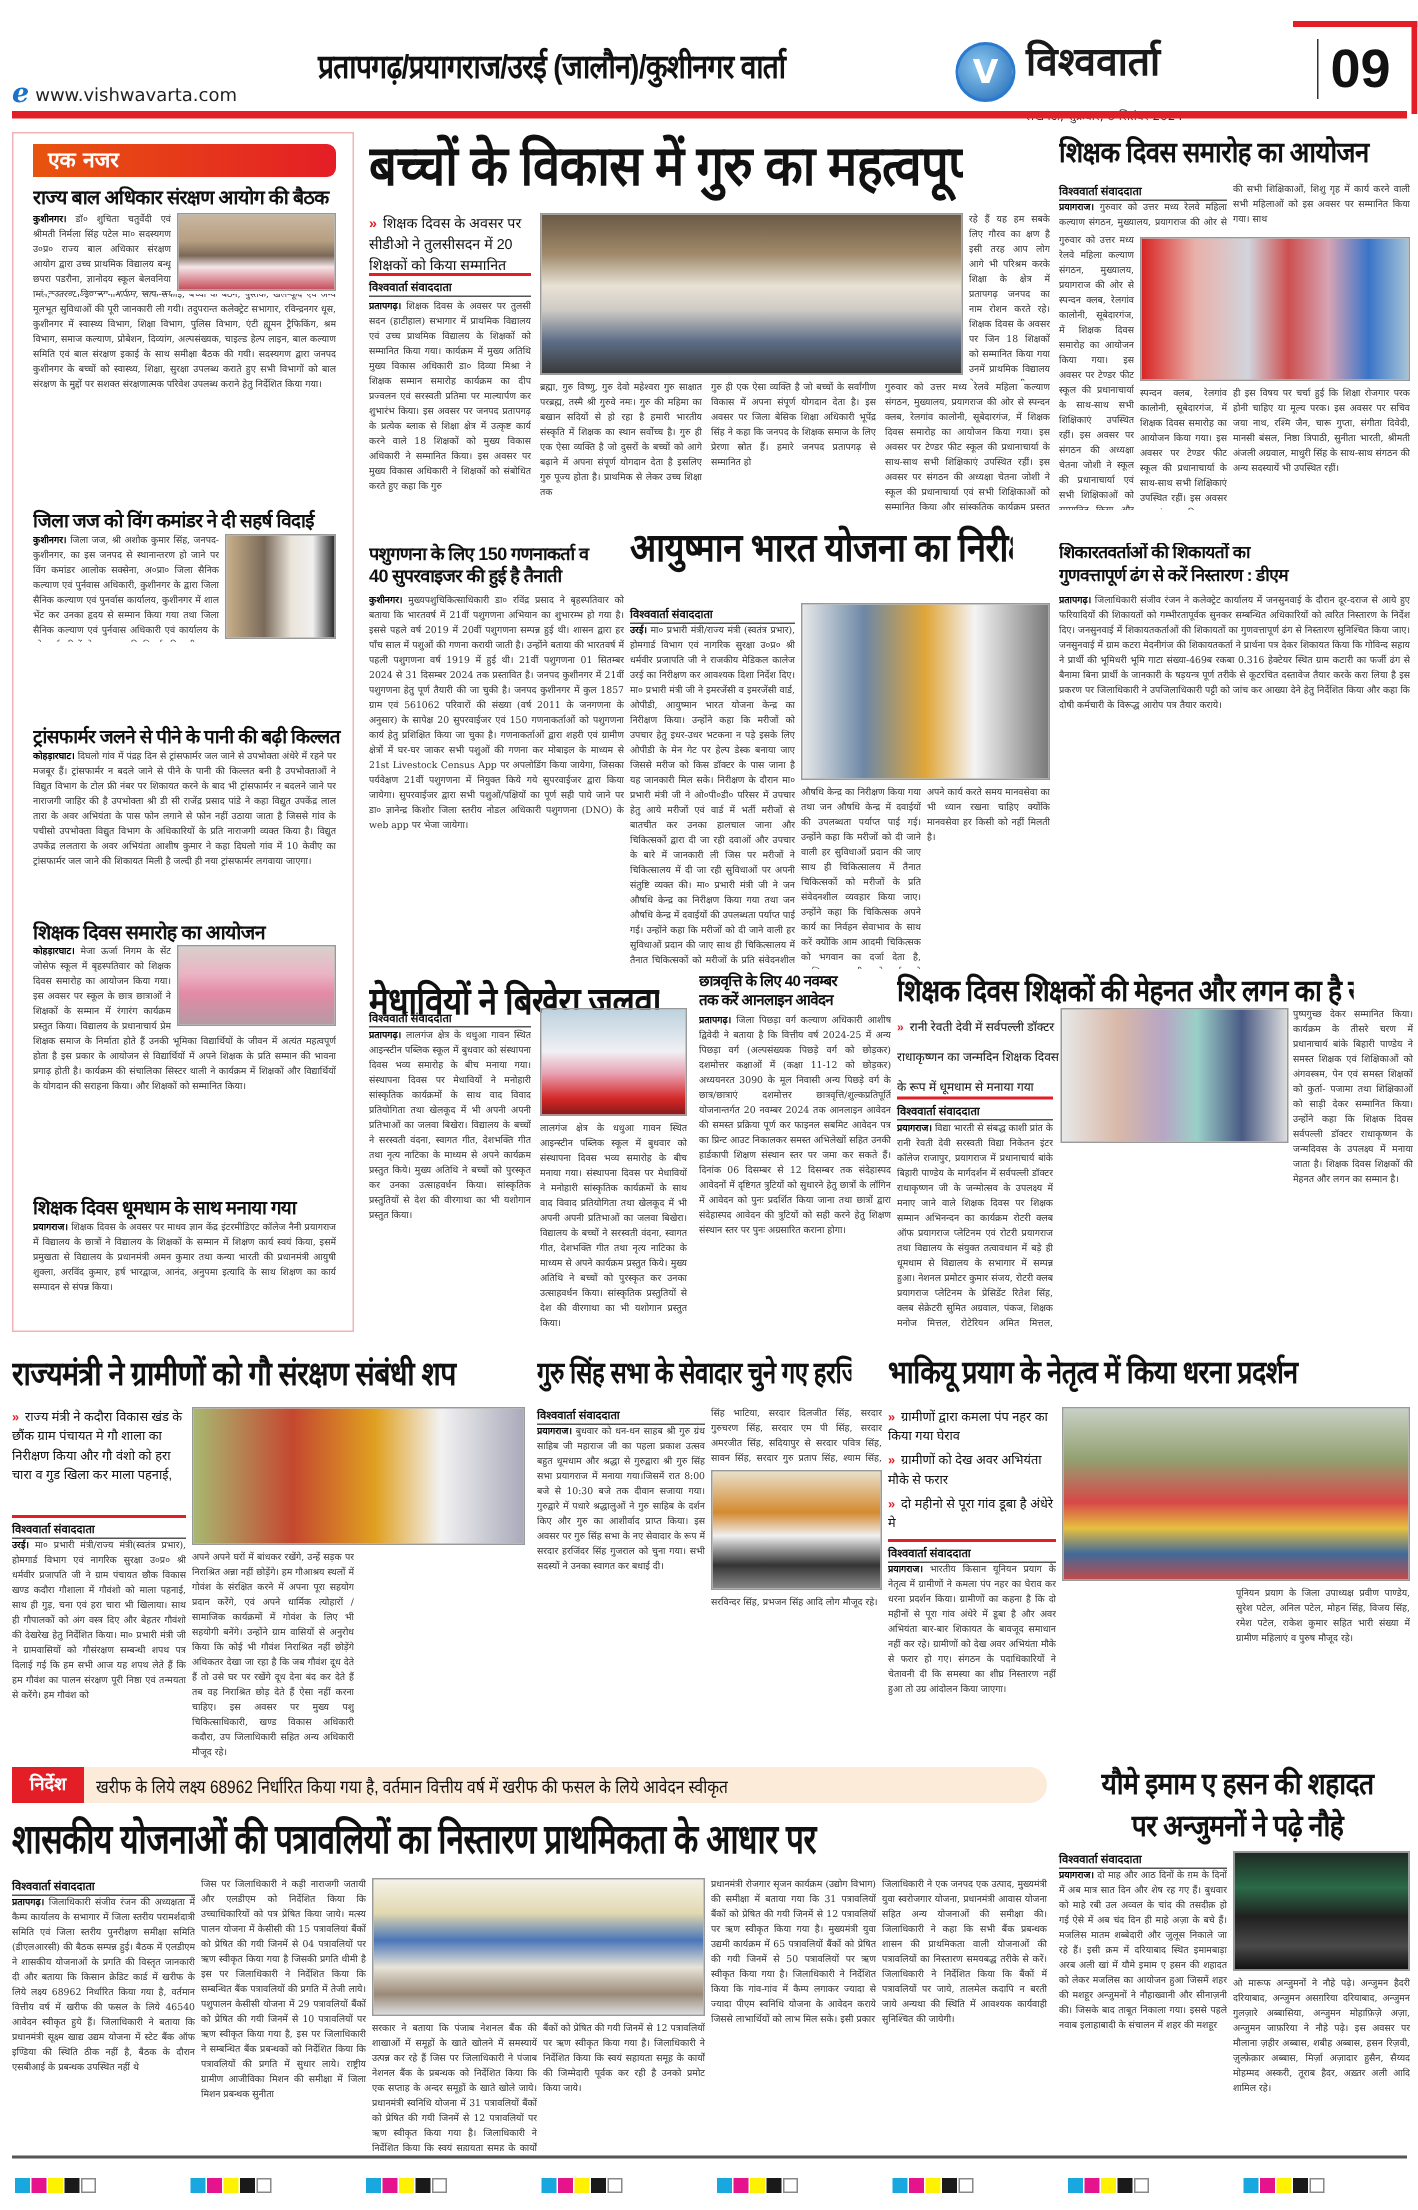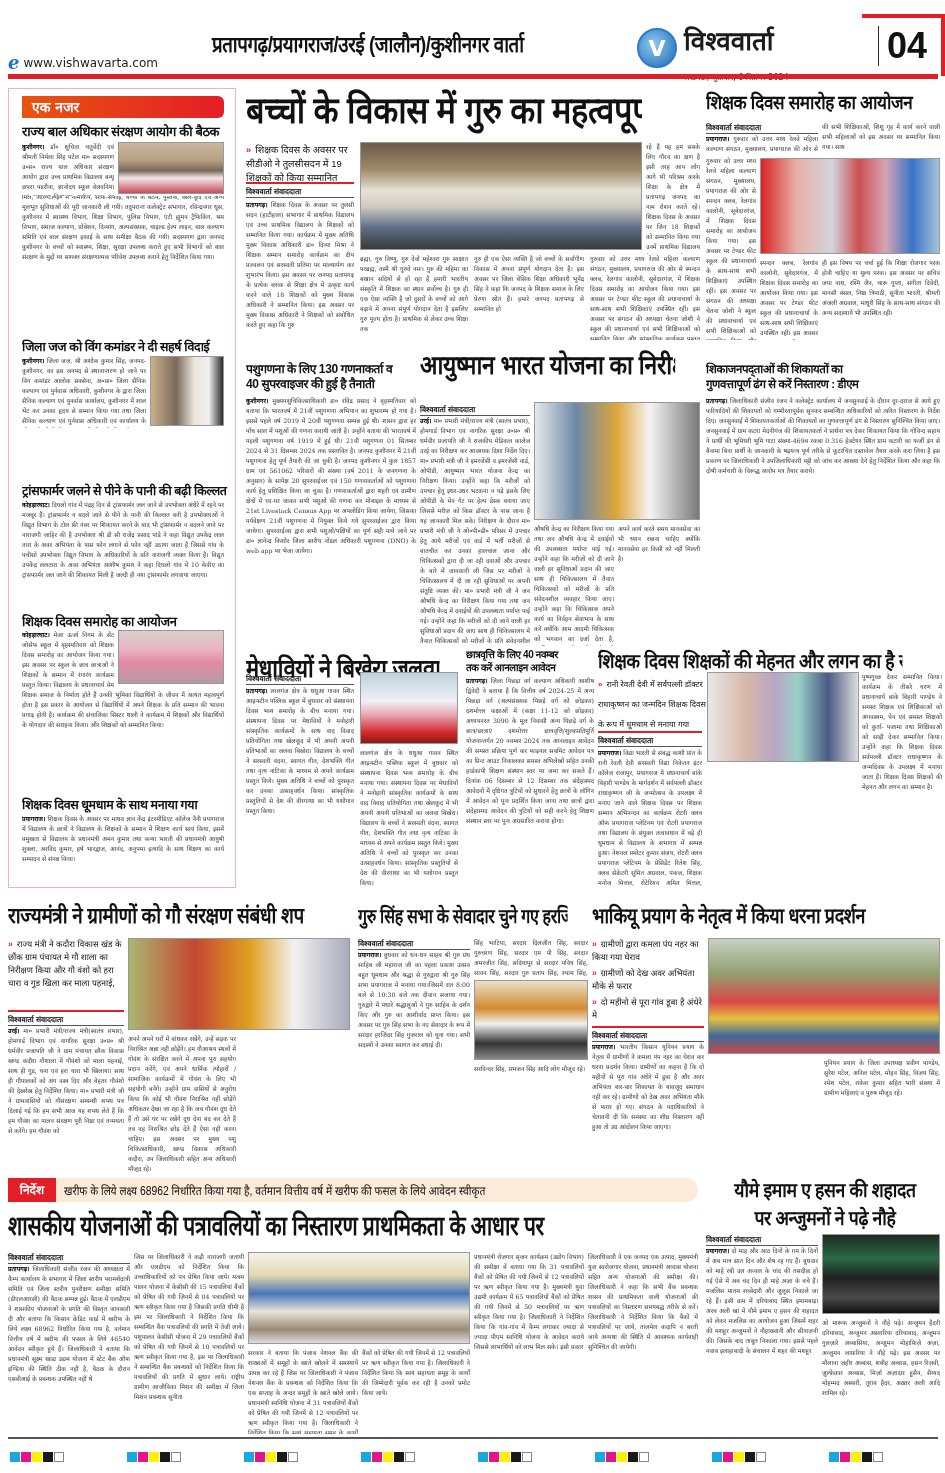--- a/index.html
+++ b/index.html
@@ -32,21 +32,21 @@
 .ph-sikh{background:linear-gradient(180deg,#e8e0c8 0%,#d48a30 35%,#f0f0f0 55%,#343434 80%,#888 100%)}
 .ph-protest{background:linear-gradient(180deg,#c8d0c4 0%,#93a070 30%,#d84848 55%,#e6c040 70%,#3f6a9a 85%,#c24a4a 100%)}
 .ph-dm{background:linear-gradient(180deg,#f4f2e8 0%,#e2d8b0 25%,#4a76b8 45%,#e8e4d8 65%,#9a8a78 85%,#ddd 100%)}
 .ph-muh{background:linear-gradient(180deg,#1e2a22 0%,#2a6a48 30%,#202020 55%,#4a4a4a 80%,#111 100%)}
 .ph-jaj{background:linear-gradient(90deg,#c8b08a 0%,#7a6a5a 35%,#eae4da 60%,#f0f0f0 80%,#2a2a2a 100%)}
 .byline{font-family:"Liberation Sans",sans-serif;font-size:7.5px;font-weight:bold;border-bottom:1px solid #555;padding-bottom:1px;color:#111}
 .bullet{font-family:"Liberation Sans",sans-serif;font-size:9.5px;line-height:14px;color:#111}
 .bullet .chev{color:#e41e26;font-weight:bold;margin-right:4px}
 .redline{height:2px;background:#e41e26}
 .nirdesh-bar{left:8px;top:1178px;width:690px;height:24px;background:#fcebd8;border-radius:0 12px 12px 0}
-.nirdesh-label{left:8px;top:1178px;width:48px;height:24px;background:#e41e26;color:#fff;font-weight:bold;font-size:12px;text-align:center;line-height:24px;font-family:Liberation Sans, sans-serif}
+.nirdesh-label{left:8px;top:1178px;width:48px;height:24px;background:#e41e26;color:#fff;font-weight:bold;font-size:12px;text-align:center;line-height:24px;font-family:Liberation Mono, monospace}
 .nirdesh-text{left:64px;top:1182px;font-size:12px;font-family:"Liberation Sans",sans-serif;color:#111;white-space:nowrap;transform:scaleX(0.86);transform-origin:left}
 .bottomrule{left:8px;top:1437px;width:930px;height:2px;background:#555}
 .reg{top:1452px;display:flex;gap:1px;align-items:center}
 .reg span{width:10px;height:10px;display:inline-block}
 .reg .x{border:1px solid #888;background:#fff;position:relative}
 </style>
 </head>
 <body>
 
 <div class="abs masthead">
@@ -54,21 +54,21 @@
     <span class="e">e</span>
     <span>www.vishwavarta.com</span>
   </div>
   <div class="abs edition">प्रतापगढ़/प्रयागराज/उरई (जालौन)/कुशीनगर वार्ता</div>
   <div class="abs logo">
       <span>V</span>
     </div>
   <div class="abs brand">विश्ववार्ता</div>
   <div class="abs date">लखनऊ,   शुक्रवार, 6 सितंबर 2024</div>
   <div class="abs pagebox"></div>
-  <div class="abs pagenum">04</div>
+  <div class="abs pagenum">09</div>
   <div class="abs redrule"></div>
 </div>
 
 <div class="abs leftbox"></div>
 <div class="abs eknazar">एक नजर</div>
 
 <div class="abs hd" style="left:22px;top:122px;font-size:13px;width:210px">राज्य बाल अधिकार संरक्षण आयोग की बैठक</div>
 <div class="abs photo ph-meet" style="left:118px;top:142px;width:106px;height:52px"></div>
 <div class="abs body" style="left:22px;top:142px;width:92px;height:54px"><b>कुशीनगर।</b> <span>डॉ० शुचिता चतुर्वेदी एवं श्रीमती निर्मला सिंह पटेल मा० सदस्यगण उ०प्र० राज्य बाल अधिकार संरक्षण आयोग द्वारा उच्च प्राथमिक विद्यालय बन्धू छपरा पडरौना, ज्ञानोदय स्कूल बेलवनिया एवं कस्तूरबा विद्यालय, धर्मपुर खड्डा का निरीक्षण किया गया। निरीक्षण के दौरान सदस्यगण द्वारा विद्यालयों में बच्चों को उपलब्ध होने वाली शासकीय योजनाओं के बारे में जानकारी ली गयी एवं बच्चों से वार्ता की गयी। सदस्यगण द्वारा बच्चों की उपस्थिति, मिड डे मिल, आर०टी०ई० में नामांकन, साफ-सफाई, बच्चों के बैठने, पुस्तकें, खेल-कूद एवं अन्य मूलभूत सुविधाओं की पूरी जानकारी ली गयी। तदुपरान्त कलेक्ट्रेट सभागार, रविन्द्रनगर धूस, कुशीनगर में स्वास्थ्य विभाग, शिक्षा विभाग, पुलिस विभाग, एंटी ह्यूमन ट्रैफिकिंग, श्रम विभाग, समाज कल्याण, प्रोबेशन, दिव्यांग, अल्पसंख्यक, चाइल्ड हेल्प लाइन, बाल कल्याण समिति एवं बाल संरक्षण इकाई के साथ समीक्षा बैठक की गयी। सदस्यगण द्वारा जनपद कुशीनगर के बच्चों को स्वास्थ्य, शिक्षा, सुरक्षा उपलब्ध कराते हुए सभी विभागों को बाल संरक्षण के मुद्दों पर सशक्त संरक्षणात्मक परिवेश उपलब्ध कराने हेतु निर्देशित किया गया।</span></div>
 <div class="abs body" style="left:22px;top:196px;width:202px;height:142px">
@@ -87,21 +87,21 @@
 <div class="abs photo ph-pink" style="left:118px;top:630px;width:106px;height:54px"></div>
 <div class="abs body" style="left:22px;top:630px;width:92px;height:60px"><b>कोहड़ारघाट।</b> <span>मेजा ऊर्जा निगम के सेंट जोसेफ स्कूल में बृहस्पतिवार को शिक्षक दिवस समारोह का आयोजन किया गया। इस अवसर पर स्कूल के छात्र छात्राओं ने शिक्षकों के सम्मान में रंगारंग कार्यक्रम प्रस्तुत किया। विद्यालय के प्रधानाचार्य प्रेम प्रकाश लाकड़ा द्वारा दीप प्रज्वलित कर समारोह का शुभारंभ किया। बच्चों ने सांस्कृतिक कार्यक्रम में नृत्य और संगीत के माध्यम से शिक्षकों के प्रति अपनी कृतज्ञता व्यक्त किया। विद्यार्थियों ने शिक्षकों की भूमिका और शिक्षा के महत्व को रेखांकित किया। प्रधानाचार्य ने सभी शिक्षकों का आभार व्यक्त करते हुए कहा शिक्षक समाज के निर्माता होते हैं उनकी भूमिका विद्यार्थियों के जीवन में अत्यंत महत्वपूर्ण होता है इस प्रकार के आयोजन से विद्यार्थियों में अपने शिक्षक के प्रति सम्मान की भावना प्रगाढ़ होती है। कार्यक्रम की संचालिका सिस्टर थाली ने कार्यक्रम में शिक्षकों और विद्यार्थियों के योगदान की सराहना किया। और शिक्षकों को सम्मानित किया।</span></div>
 <div class="abs body" style="left:22px;top:690px;width:202px;height:100px">
     <span style="display:block;margin-top:-60px">मेजा ऊर्जा निगम के सेंट जोसेफ स्कूल में बृहस्पतिवार को शिक्षक दिवस समारोह का आयोजन किया गया। इस अवसर पर स्कूल के छात्र छात्राओं ने शिक्षकों के सम्मान में रंगारंग कार्यक्रम प्रस्तुत किया। विद्यालय के प्रधानाचार्य प्रेम प्रकाश लाकड़ा द्वारा दीप प्रज्वलित कर समारोह का शुभारंभ किया। बच्चों ने सांस्कृतिक कार्यक्रम में नृत्य और संगीत के माध्यम से शिक्षकों के प्रति अपनी कृतज्ञता व्यक्त किया। विद्यार्थियों ने शिक्षकों की भूमिका और शिक्षा के महत्व को रेखांकित किया। प्रधानाचार्य ने सभी शिक्षकों का आभार व्यक्त करते हुए कहा शिक्षक समाज के निर्माता होते हैं उनकी भूमिका विद्यार्थियों के जीवन में अत्यंत महत्वपूर्ण होता है इस प्रकार के आयोजन से विद्यार्थियों में अपने शिक्षक के प्रति सम्मान की भावना प्रगाढ़ होती है। कार्यक्रम की संचालिका सिस्टर थाली ने कार्यक्रम में शिक्षकों और विद्यार्थियों के योगदान की सराहना किया। और शिक्षकों को सम्मानित किया।</span>
   </div>
 
 <div class="abs hd" style="left:22px;top:796px;font-size:12.5px;width:210px">शिक्षक दिवस धूमधाम के साथ मनाया गया</div>
 <div class="abs body" style="left:22px;top:814px;width:202px;height:70px"><b>प्रयागराज।</b> <span>शिक्षक दिवस के अवसर पर माधव ज्ञान केंद्र इंटरमीडिएट कॉलेज नैनी प्रयागराज में विद्यालय के छात्रों ने विद्यालय के शिक्षकों के सम्मान में शिक्षण कार्य स्वयं किया, इसमें प्रमुखता से विद्यालय के प्रधानमंत्री अमन कुमार तथा कन्या भारती की प्रधानमंत्री आयुषी शुक्ला, अरविंद कुमार, हर्ष भारद्वाज, आनंद, अनुपमा इत्यादि के साथ शिक्षण का कार्य सम्पादन से संपन्न किया।</span></div>
 
 <div class="abs hd" style="left:246px;top:88px;font-size:37px;width:450px;line-height:46px;transform:scaleX(0.88);transform-origin:left">बच्चों के विकास में गुरु का महत्वपूर्ण योगदान</div>
-<div class="abs bullet" style="left:246px;top:143px;width:108px"><span class="chev">»</span><span>शिक्षक दिवस के अवसर पर सीडीओ ने तुलसीसदन में 19 शिक्षकों को किया सम्मानित</span></div>
+<div class="abs bullet" style="left:246px;top:143px;width:108px"><span class="chev">»</span><span>शिक्षक दिवस के अवसर पर सीडीओ ने तुलसीसदन में 20 शिक्षकों को किया सम्मानित</span></div>
 <div class="abs redline" style="left:246px;top:182px;width:108px"></div>
 <div class="abs byline" style="left:246px;top:186px;width:108px">विश्ववार्ता संवाददाता</div>
 <div class="abs body" style="left:246px;top:200px;width:108px;height:140px"><b>प्रतापगढ़।</b> <span>शिक्षक दिवस के अवसर पर तुलसी सदन (हाटीहाल) सभागार में प्राथमिक विद्यालय एवं उच्च प्राथमिक विद्यालय के शिक्षकों को सम्मानित किया गया। कार्यक्रम में मुख्य अतिथि मुख्य विकास अधिकारी डा० दिव्या मिश्रा ने शिक्षक सम्मान समारोह कार्यक्रम का दीप प्रज्वलन एवं सरस्वती प्रतिमा पर माल्यार्पण कर शुभारंभ किया। इस अवसर पर जनपद प्रतापगढ़ के प्रत्येक ब्लाक से शिक्षा क्षेत्र में उत्कृष्ट कार्य करने वाले 18 शिक्षकों को मुख्य विकास अधिकारी ने सम्मानित किया। इस अवसर पर मुख्य विकास अधिकारी ने शिक्षकों को संबोधित करते हुए कहा कि गुरु</span></div>
 <div class="abs photo ph-crowd" style="left:360px;top:142px;width:282px;height:108px"></div>
 <div class="abs body" style="left:360px;top:254px;width:108px;height:86px"><span>ब्रह्मा, गुरु विष्णु, गुरु देवो महेश्वरा गुरु साक्षात परब्रह्म, तस्मै श्री गुरुवे नमः। गुरु की महिमा का बखान सदियों से हो रहा है हमारी भारतीय संस्कृति में शिक्षक का स्थान सर्वोच्च है। गुरु ही एक ऐसा व्यक्ति है जो दुसरों के बच्चों को आगे बढ़ाने में अपना संपूर्ण योगदान देता है इसलिए गुरु पूज्य होता है। प्राथमिक से लेकर उच्च शिक्षा तक</span></div>
 <div class="abs body" style="left:474px;top:254px;width:110px;height:86px"><span>गुरु ही एक ऐसा व्यक्ति है जो बच्चों के सर्वांगीण विकास में अपना संपूर्ण योगदान देता है। इस अवसर पर जिला बेसिक शिक्षा अधिकारी भूपेंद्र सिंह ने कहा कि जनपद के शिक्षक समाज के लिए प्रेरणा स्रोत हैं। हमारे जनपद प्रतापगढ़ से सम्मानित हो</span></div>
 <div class="abs body" style="left:590px;top:254px;width:110px;height:86px"><span>गुरुवार को उत्तर मध्य रेलवे महिला कल्याण संगठन, मुख्यालय, प्रयागराज की ओर से स्पन्दन क्लब, रेलगांव कालोनी, सूबेदारगंज, में शिक्षक दिवस समारोह का आयोजन किया गया। इस अवसर पर टेण्डर फीट स्कूल की प्रधानाचार्या के साथ-साथ सभी शिक्षिकाएं उपस्थित रहीं। इस अवसर पर संगठन की अध्यक्षा चेतना जोशी ने स्कूल की प्रधानाचार्या एवं सभी शिक्षिकाओं को सम्मानित किया और सांस्कृतिक कार्यक्रम प्रस्तुत किया गया एवं गेम प्रतियोगिता का आयोजन किया गया। संगठन की अध्यक्षा महोदया द्वारा स्कूल</span></div>
 <div class="abs body" style="left:646px;top:142px;width:54px;height:112px"><span>रहे हैं यह हम सबके लिए गौरव का क्षण है इसी तरह आप लोग आगे भी परिश्रम करके शिक्षा के क्षेत्र में प्रतापगढ़ जनपद का नाम रोशन करते रहे। शिक्षक दिवस के अवसर पर जिन 18 शिक्षकों को सम्मानित किया गया उनमें प्राथमिक विद्यालय के श्रीवास्तव, उ०प्रा०वि० कटरा गुलाब सिंह के शिक्षक भी सम्मिलित हैं।</span></div>
 
 <div class="abs hd" style="left:706px;top:88px;font-size:19px;width:236px;line-height:30px;transform:scaleX(0.9);transform-origin:left">शिक्षक दिवस समारोह का आयोजन</div>
@@ -109,38 +109,38 @@
 <div class="abs body" style="left:706px;top:134px;width:112px;height:20px"><b>प्रयागराज।</b> <span>गुरुवार को उत्तर मध्य रेलवे महिला कल्याण संगठन, मुख्यालय, प्रयागराज की ओर से स्पन्दन क्लब, रेलगांव कालोनी, सूबेदारगंज, में शिक्षक दिवस समारोह का आयोजन किया गया। इस अवसर पर टेण्डर फीट स्कूल की प्रधानाचार्या के साथ-साथ सभी शिक्षिकाएं उपस्थित रहीं। इस अवसर पर संगठन की अध्यक्षा चेतना जोशी ने स्कूल की प्रधानाचार्या एवं सभी शिक्षिकाओं को सम्मानित किया और सांस्कृतिक कार्यक्रम प्रस्तुत किया गया एवं गेम प्रतियोगिता का आयोजन किया गया। संगठन की अध्यक्षा महोदया द्वारा स्कूल</span></div>
 <div class="abs body" style="left:822px;top:122px;width:118px;height:32px"><span>की सभी शिक्षिकाओं, शिशु गृह में कार्य करने वाली सभी महिलाओं को इस अवसर पर सम्मानित किया गया। साथ</span></div>
 <div class="abs body" style="left:706px;top:156px;width:50px;height:184px"><span>गुरुवार को उत्तर मध्य रेलवे महिला कल्याण संगठन, मुख्यालय, प्रयागराज की ओर से स्पन्दन क्लब, रेलगांव कालोनी, सूबेदारगंज, में शिक्षक दिवस समारोह का आयोजन किया गया। इस अवसर पर टेण्डर फीट स्कूल की प्रधानाचार्या के साथ-साथ सभी शिक्षिकाएं उपस्थित रहीं। इस अवसर पर संगठन की अध्यक्षा चेतना जोशी ने स्कूल की प्रधानाचार्या एवं सभी शिक्षिकाओं को सम्मानित किया और सांस्कृतिक कार्यक्रम प्रस्तुत किया गया एवं गेम प्रतियोगिता का आयोजन किया गया। संगठन की अध्यक्षा महोदया द्वारा स्कूल</span></div>
 <div class="abs photo ph-sari" style="left:760px;top:158px;width:180px;height:96px"></div>
 <div class="abs body" style="left:822px;top:258px;width:118px;height:82px"><span>ही इस विषय पर चर्चा हुई कि शिक्षा रोजगार परक होनी चाहिए या मूल्य परक। इस अवसर पर सचिव जया नाथ, रश्मि जैन, चारू गुप्ता, संगीता दिवेदी, मानसी बंसल, निष्ठा त्रिपाठी, सुनीता भारती, श्रीमती अंजली अग्रवाल, माधुरी सिंह के साथ-साथ संगठन की अन्य सदस्यायें भी उपस्थित रहीं।</span></div>
 <div class="abs body" style="left:760px;top:258px;width:58px;height:82px">
     <span style="display:block;margin-top:-40px">गुरुवार को उत्तर मध्य रेलवे महिला कल्याण संगठन, मुख्यालय, प्रयागराज की ओर से स्पन्दन क्लब, रेलगांव कालोनी, सूबेदारगंज, में शिक्षक दिवस समारोह का आयोजन किया गया। इस अवसर पर टेण्डर फीट स्कूल की प्रधानाचार्या के साथ-साथ सभी शिक्षिकाएं उपस्थित रहीं। इस अवसर पर संगठन की अध्यक्षा चेतना जोशी ने स्कूल की प्रधानाचार्या एवं सभी शिक्षिकाओं को सम्मानित किया और सांस्कृतिक कार्यक्रम प्रस्तुत किया गया एवं गेम प्रतियोगिता का आयोजन किया गया। संगठन की अध्यक्षा महोदया द्वारा स्कूल</span>
   </div>
 
 <div class="abs hd" style="left:246px;top:362px;font-size:12px;line-height:15px;width:160px">
-    <div>पशुगणना के लिए 130 गणनाकर्ता व</div>
+    <div>पशुगणना के लिए 150 गणनाकर्ता व</div>
     <div>40 सुपरवाइजर की हुई है तैनाती</div>
   </div>
 <div class="abs body" style="left:246px;top:396px;width:170px;height:250px"><b>कुशीनगर।</b> <span>मुख्यपशुचिकित्साधिकारी डा० रविंद्र प्रसाद ने बृहस्पतिवार को बताया कि भारतवर्ष में 21वीं पशुगणना अभियान का शुभारम्भ हो गया है। इससे पहले वर्ष 2019 में 20वीं पशुगणना सम्पन्न हुई थी। शासन द्वारा हर पाँच साल में पशुओं की गणना करायी जाती है। उन्होंने बताया की भारतवर्ष में पहली पशुगणना वर्ष 1919 में हुई थी। 21वीं पशुगणना 01 सितम्बर 2024 से 31 दिसम्बर 2024 तक प्रस्तावित है। जनपद कुशीनगर में 21वीं पशुगणना हेतु पूर्ण तैयारी की जा चुकी है। जनपद कुशीनगर में कुल 1857 ग्राम एवं 561062 परिवारों की संख्या (वर्ष 2011 के जनगणना के अनुसार) के सापेक्ष 20 सुपरवाईजर एवं 150 गणनाकर्ताओं को पशुगणना कार्य हेतु प्रशिक्षित किया जा चुका है। गणनाकर्ताओं द्वारा शहरी एवं ग्रामीण क्षेत्रों में घर-घर जाकर सभी पशुओं की गणना कर मोबाइल के माध्यम से 21st Livestock Census App पर अपलोडिंग किया जायेगा, जिसका पर्यवेक्षण 21वीं पशुगणना में नियुक्त किये गये सुपरवाईजर द्वारा किया जायेगा। सुपरवाईजर द्वारा सभी पशुओं/पक्षियों का पूर्ण सही पाये जाने पर डा० ज्ञानेन्द्र किशोर जिला स्तरीय नोडल अधिकारी पशुगणना (DNO) के web app पर भेजा जायेगा।</span></div>
 
 <div class="abs hd" style="left:420px;top:347px;font-size:26px;width:290px;line-height:36px;transform:scaleX(0.88);transform-origin:left">आयुष्मान भारत योजना का निरीक्षण</div>
 <div class="abs byline" style="left:420px;top:404px;width:110px">विश्ववार्ता संवाददाता</div>
 <div class="abs body" style="left:420px;top:416px;width:110px;height:230px"><b>उरई।</b> <span>मा० प्रभारी मंत्री/राज्य मंत्री (स्वतंत्र प्रभार), होमगार्ड विभाग एवं नागरिक सुरक्षा उ०प्र० श्री धर्मवीर प्रजापति जी ने राजकीय मेडिकल कालेज उरई का निरीक्षण कर आवश्यक दिशा निर्देश दिए। मा० प्रभारी मंत्री जी ने इमरजेंसी व इमरजेंसी वार्ड, ओपीडी, आयुष्मान भारत योजना केन्द्र का निरीक्षण किया। उन्होंने कहा कि मरीजों को उपचार हेतु इधर-उधर भटकना न पड़े इसके लिए ओपीडी के मेन गेट पर हेल्प डेस्क बनाया जाए जिससे मरीज को किस डॉक्टर के पास जाना है यह जानकारी मिल सके। निरीक्षण के दौरान मा० प्रभारी मंत्री जी ने ओ०पी०डी० परिसर में उपचार हेतु आये मरीजों एवं वार्ड में भर्ती मरीजों से बातचीत कर उनका हालचाल जाना और चिकित्सकों द्वारा दी जा रही दवाओं और उपचार के बारे में जानकारी ली जिस पर मरीजों ने चिकित्सालय में दी जा रही सुविधाओं पर अपनी संतुष्टि व्यक्त की। मा० प्रभारी मंत्री जी ने जन औषधि केन्द्र का निरीक्षण किया गया तथा जन औषधि केन्द्र में दवाईयों की उपलब्धता पर्याप्त पाई गई। उन्होंने कहा कि मरीजों को दी जाने वाली हर सुविधाओं प्रदान की जाए साथ ही चिकित्सालय में तैनात चिकित्सकों को मरीजों के प्रति संवेदनशील व्यवहार किया जाए। उन्होंने कहा कि चिकित्सक अपने कार्य का निर्वहन सेवाभाव के साथ करें क्योंकि आम आदमी चिकित्सक को भगवान का दर्जा देता है, इसलिए आप सभी अपने कार्य करते समय मानवसेवा का भी ध्यान रखना चाहिए क्योंकि मानवसेवा हर किसी को नहीं मिलती है।</span></div>
 <div class="abs photo ph-hosp" style="left:534px;top:402px;width:166px;height:118px"></div>
 <div class="abs body" style="left:534px;top:524px;width:80px;height:122px">
     <span style="display:block;margin-top:-240px">मा० प्रभारी मंत्री/राज्य मंत्री (स्वतंत्र प्रभार), होमगार्ड विभाग एवं नागरिक सुरक्षा उ०प्र० श्री धर्मवीर प्रजापति जी ने राजकीय मेडिकल कालेज उरई का निरीक्षण कर आवश्यक दिशा निर्देश दिए। मा० प्रभारी मंत्री जी ने इमरजेंसी व इमरजेंसी वार्ड, ओपीडी, आयुष्मान भारत योजना केन्द्र का निरीक्षण किया। उन्होंने कहा कि मरीजों को उपचार हेतु इधर-उधर भटकना न पड़े इसके लिए ओपीडी के मेन गेट पर हेल्प डेस्क बनाया जाए जिससे मरीज को किस डॉक्टर के पास जाना है यह जानकारी मिल सके। निरीक्षण के दौरान मा० प्रभारी मंत्री जी ने ओ०पी०डी० परिसर में उपचार हेतु आये मरीजों एवं वार्ड में भर्ती मरीजों से बातचीत कर उनका हालचाल जाना और चिकित्सकों द्वारा दी जा रही दवाओं और उपचार के बारे में जानकारी ली जिस पर मरीजों ने चिकित्सालय में दी जा रही सुविधाओं पर अपनी संतुष्टि व्यक्त की। मा० प्रभारी मंत्री जी ने जन औषधि केन्द्र का निरीक्षण किया गया तथा जन औषधि केन्द्र में दवाईयों की उपलब्धता पर्याप्त पाई गई। उन्होंने कहा कि मरीजों को दी जाने वाली हर सुविधाओं प्रदान की जाए साथ ही चिकित्सालय में तैनात चिकित्सकों को मरीजों के प्रति संवेदनशील व्यवहार किया जाए। उन्होंने कहा कि चिकित्सक अपने कार्य का निर्वहन सेवाभाव के साथ करें क्योंकि आम आदमी चिकित्सक को भगवान का दर्जा देता है, इसलिए आप सभी अपने कार्य करते समय मानवसेवा का भी ध्यान रखना चाहिए क्योंकि मानवसेवा हर किसी को नहीं मिलती है।</span>
   </div>
 <div class="abs body" style="left:618px;top:524px;width:82px;height:122px">
     <span style="display:block;margin-top:-360px">मा० प्रभारी मंत्री/राज्य मंत्री (स्वतंत्र प्रभार), होमगार्ड विभाग एवं नागरिक सुरक्षा उ०प्र० श्री धर्मवीर प्रजापति जी ने राजकीय मेडिकल कालेज उरई का निरीक्षण कर आवश्यक दिशा निर्देश दिए। मा० प्रभारी मंत्री जी ने इमरजेंसी व इमरजेंसी वार्ड, ओपीडी, आयुष्मान भारत योजना केन्द्र का निरीक्षण किया। उन्होंने कहा कि मरीजों को उपचार हेतु इधर-उधर भटकना न पड़े इसके लिए ओपीडी के मेन गेट पर हेल्प डेस्क बनाया जाए जिससे मरीज को किस डॉक्टर के पास जाना है यह जानकारी मिल सके। निरीक्षण के दौरान मा० प्रभारी मंत्री जी ने ओ०पी०डी० परिसर में उपचार हेतु आये मरीजों एवं वार्ड में भर्ती मरीजों से बातचीत कर उनका हालचाल जाना और चिकित्सकों द्वारा दी जा रही दवाओं और उपचार के बारे में जानकारी ली जिस पर मरीजों ने चिकित्सालय में दी जा रही सुविधाओं पर अपनी संतुष्टि व्यक्त की। मा० प्रभारी मंत्री जी ने जन औषधि केन्द्र का निरीक्षण किया गया तथा जन औषधि केन्द्र में दवाईयों की उपलब्धता पर्याप्त पाई गई। उन्होंने कहा कि मरीजों को दी जाने वाली हर सुविधाओं प्रदान की जाए साथ ही चिकित्सालय में तैनात चिकित्सकों को मरीजों के प्रति संवेदनशील व्यवहार किया जाए। उन्होंने कहा कि चिकित्सक अपने कार्य का निर्वहन सेवाभाव के साथ करें क्योंकि आम आदमी चिकित्सक को भगवान का दर्जा देता है, इसलिए आप सभी अपने कार्य करते समय मानवसेवा का भी ध्यान रखना चाहिए क्योंकि मानवसेवा हर किसी को नहीं मिलती है।</span>
   </div>
 
 <div class="abs hd" style="left:706px;top:362px;font-size:11.5px;line-height:15px;width:238px">
-    <div>शिकाजनपद्ताओं की शिकायतों का</div>
+    <div>शिकारतवर्ताओं की शिकायतों का</div>
     <div>गुणवत्तापूर्ण ढंग से करें निस्तारण : डीएम</div>
   </div>
 <div class="abs body" style="left:706px;top:396px;width:234px;height:250px"><b>प्रतापगढ़।</b> <span>जिलाधिकारी संजीव रंजन ने कलेक्ट्रेट कार्यालय में जनसुनवाई के दौरान दूर-दराज से आये हुए फरियादियों की शिकायतों को गम्भीरतापूर्वक सुनकर सम्बन्धित अधिकारियों को त्वरित निस्तारण के निर्देश दिए। जनसुनवाई में शिकायतकर्ताओं की शिकायतों का गुणवत्तापूर्ण ढंग से निस्तारण सुनिश्चित किया जाए। जनसुनवाई में ग्राम कटरा मेदनीगंज की शिकायतकर्ता ने प्रार्थना पत्र देकर शिकायत किया कि गोविन्द सहाय ने प्रार्थी की भूमिधरी भूमि गाटा संख्या-469ब रकबा 0.316 हेक्टेयर स्थित ग्राम कटारी का फर्जी ढंग से बैनामा बिना प्रार्थी के जानकारी के षड़यन्त्र पूर्ण तरीके से कूटरचित दस्तावेज तैयार करके करा लिया है इस प्रकरण पर जिलाधिकारी ने उपजिलाधिकारी पट्टी को जांच कर आख्या देने हेतु निर्देशित किया और कहा कि दोषी कर्मचारी के विरूद्ध आरोप पत्र तैयार कराये।</span></div>
 
 <div class="abs hd" style="left:246px;top:652px;font-size:25px;width:220px;line-height:32px;transform:scaleX(0.88);transform-origin:left">मेधावियों ने बिखेरा जलवा</div>
 <div class="abs byline" style="left:246px;top:673px;width:108px">विश्ववार्ता संवाददाता</div>
 <div class="abs body" style="left:246px;top:686px;width:108px;height:200px"><b>प्रतापगढ़।</b> <span>लालगंज क्षेत्र के धधुआ गावन स्थित आइन्स्टीन पब्लिक स्कूल में बुधवार को संस्थापना दिवस भव्य समारोह के बीच मनाया गया। संस्थापना दिवस पर मेधावियों ने मनोहारी सांस्कृतिक कार्यक्रमों के साथ वाद विवाद प्रतियोगिता तथा खेलकूद में भी अपनी अपनी प्रतिभाओं का जलवा बिखेरा। विद्यालय के बच्चों ने सरस्वती वंदना, स्वागत गीत, देशभक्ति गीत तथा नृत्य नाटिका के माध्यम से अपने कार्यक्रम प्रस्तुत किये। मुख्य अतिथि ने बच्चों को पुरस्कृत कर उनका उत्साहवर्धन किया। सांस्कृतिक प्रस्तुतियों से देश की वीरगाथा का भी यशोगान प्रस्तुत किया।</span></div>
 <div class="abs photo ph-dance" style="left:360px;top:672px;width:98px;height:72px"></div>
 <div class="abs body" style="left:360px;top:748px;width:98px;height:138px"><span>लालगंज क्षेत्र के धधुआ गावन स्थित आइन्स्टीन पब्लिक स्कूल में बुधवार को संस्थापना दिवस भव्य समारोह के बीच मनाया गया। संस्थापना दिवस पर मेधावियों ने मनोहारी सांस्कृतिक कार्यक्रमों के साथ वाद विवाद प्रतियोगिता तथा खेलकूद में भी अपनी अपनी प्रतिभाओं का जलवा बिखेरा। विद्यालय के बच्चों ने सरस्वती वंदना, स्वागत गीत, देशभक्ति गीत तथा नृत्य नाटिका के माध्यम से अपने कार्यक्रम प्रस्तुत किये। मुख्य अतिथि ने बच्चों को पुरस्कृत कर उनका उत्साहवर्धन किया। सांस्कृतिक प्रस्तुतियों से देश की वीरगाथा का भी यशोगान प्रस्तुत किया।</span></div>
 

